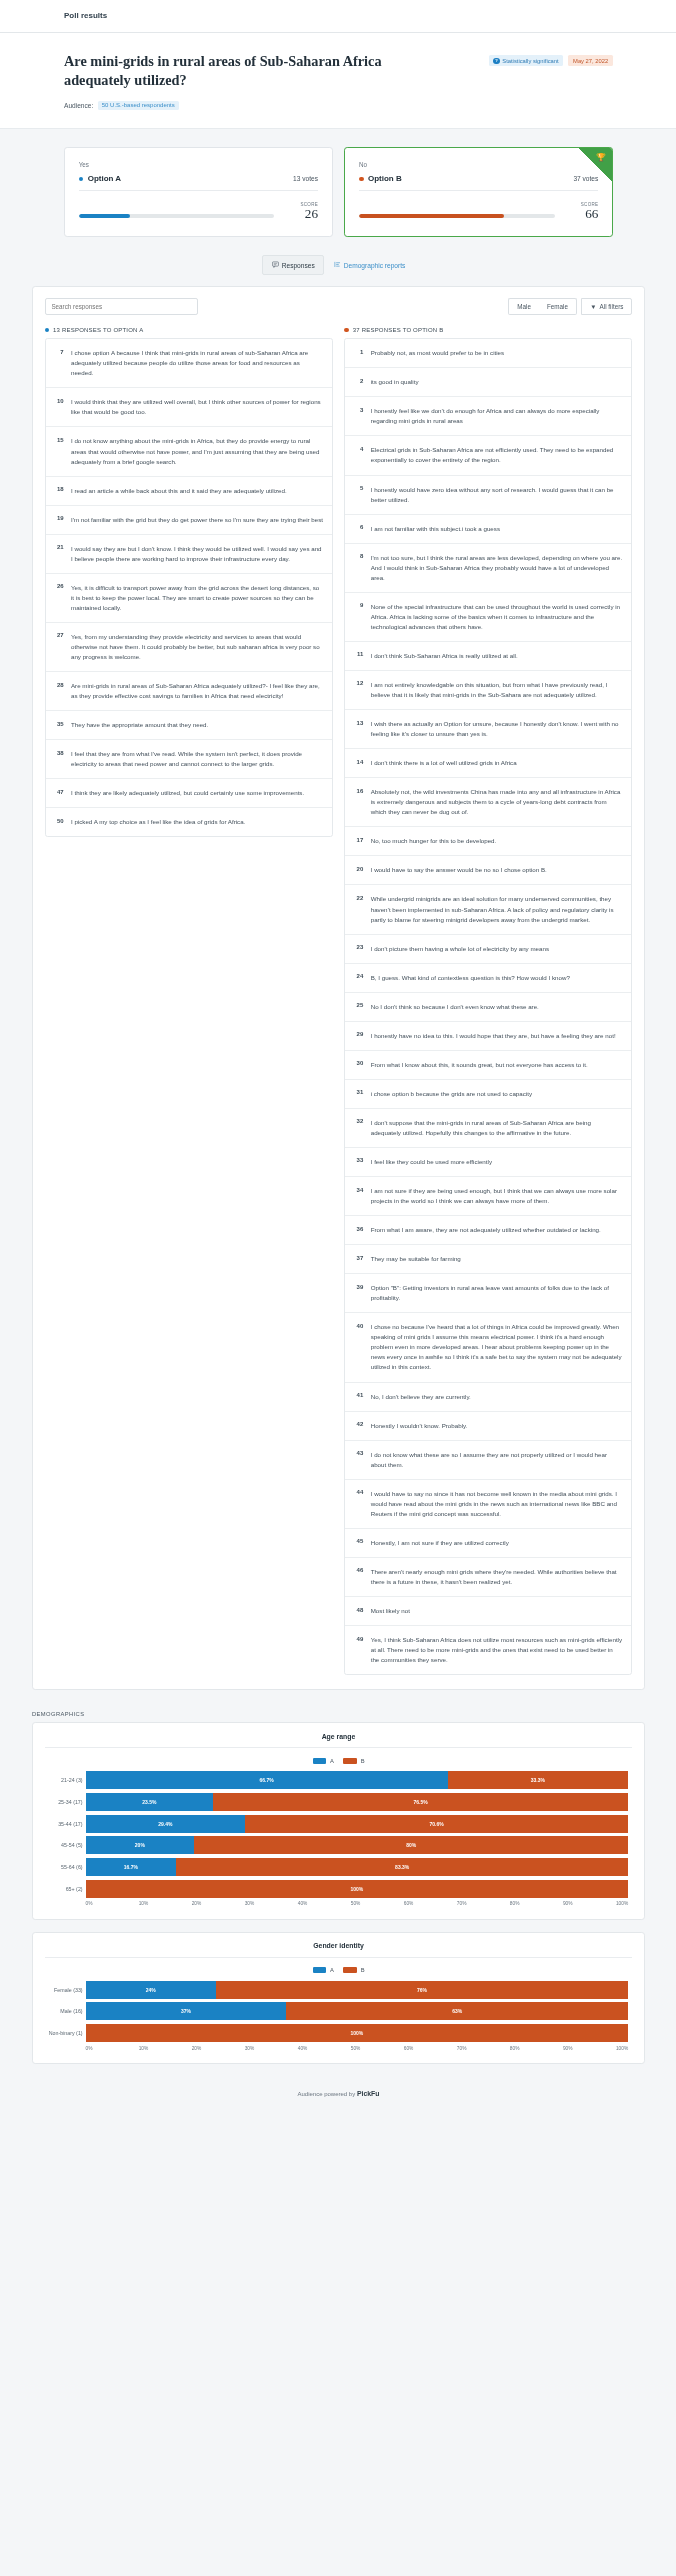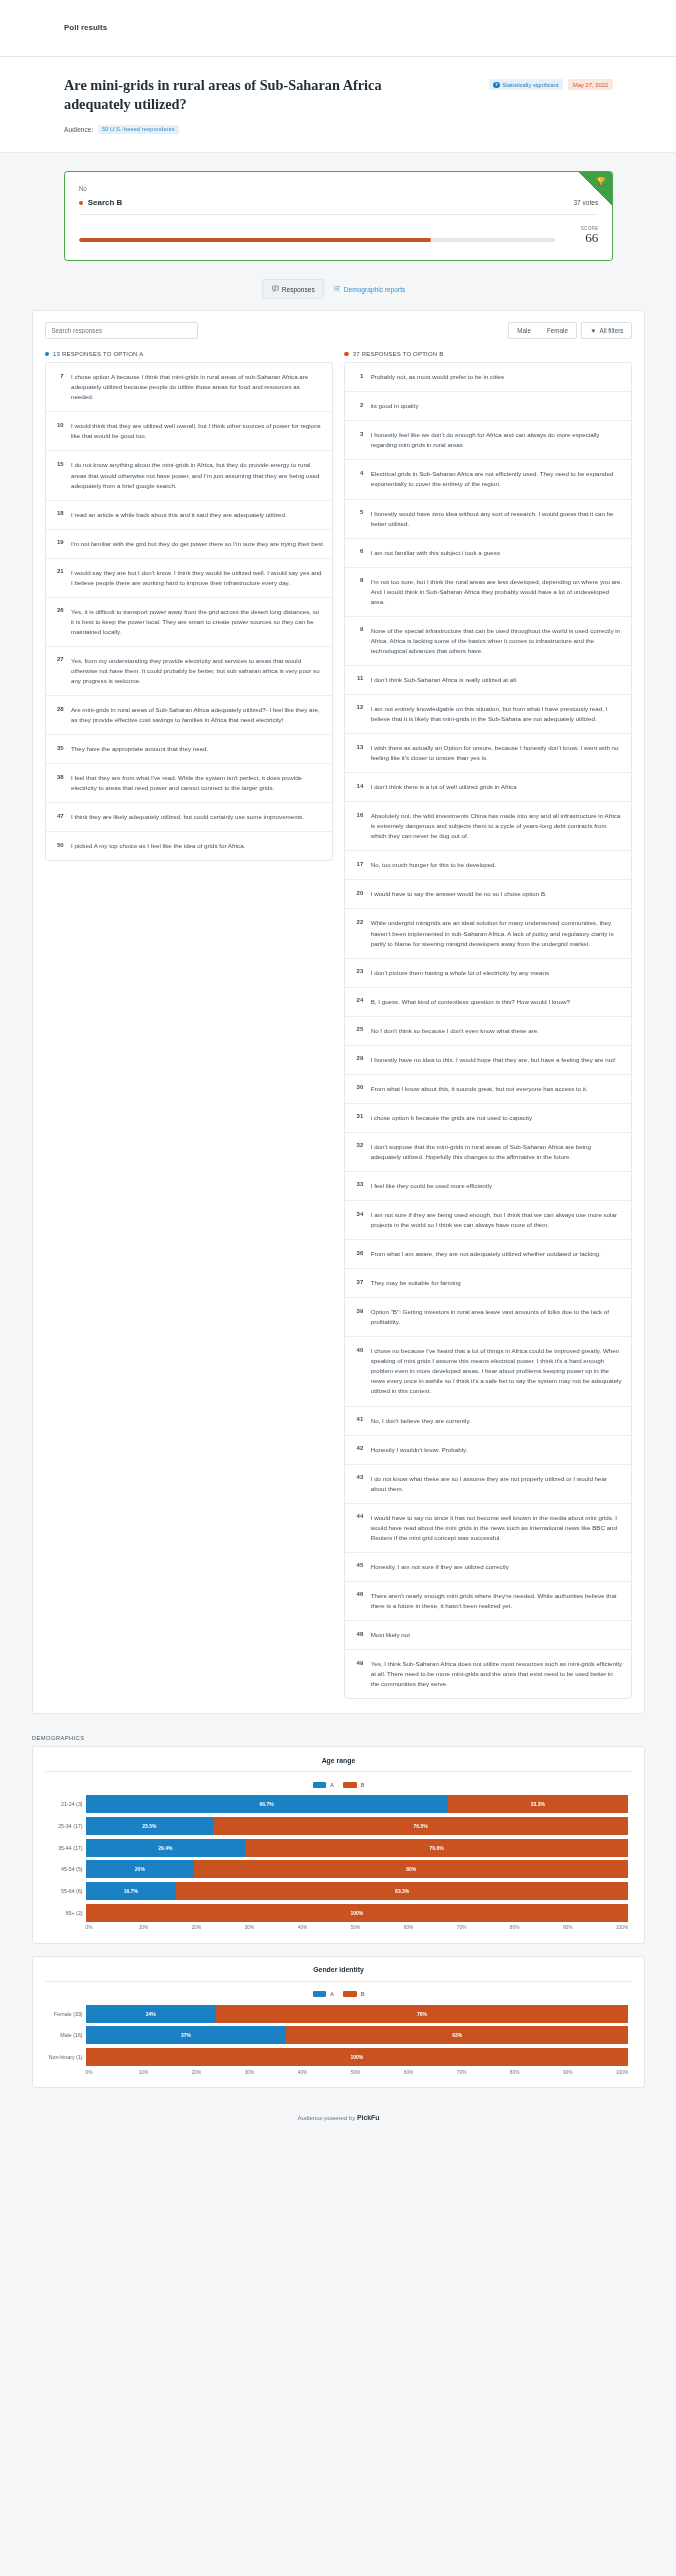--- a/index.html
+++ b/index.html
@@ -8,21 +8,21 @@
     background: #f4f6f8;
     font-family: "Liberation Sans", sans-serif;
     color: #2d3b45;
     -webkit-font-smoothing: antialiased;
   }
   .topbar {
     background: #fff;
     border-bottom: 0.5px solid #e3e7ea;
     padding: 7.4px 0 7.4px 0;
   }
-  .topbar-inner { width: 613px; margin: 16px auto; padding-left: 32px;}
+  .topbar-inner { width: 613px; margin: 4px auto; padding-left: 32px;}
   .topbar-title { font-size: 8px; font-weight: bold; color: #33424e; }
 
   .header-card { background:#fff; padding: 19px 0 18px 0; border-bottom:0.5px solid #e7ebee;}
   .header-inner { width: 613px; margin: 0 auto; padding: 0 32px; }
   .poll-row { display:flex; align-items:flex-start; justify-content:space-between; }
   .poll-question {
     font-family: "Liberation Serif", serif;
     font-size: 14.3px; font-weight: bold; line-height: 1.34; color:#23303a;
     max-width: 349px;
   }
@@ -157,29 +157,49 @@
     </div>
     <div class="audience-row">
       <span>Audience:</span>
       <span class="audience-chip">50 U.S.-based respondents</span>
     </div>
   </div>
 </div>
 
 <div class="options-wrap">
 
+  <div class="opt-card">
+    <div class="opt-sub">Yes</div>
+    <div class="opt-headline">
+      <div class="opt-name">
+        <span class="dot dot-a"></span>
+        <span>Option A</span>
+      </div>
+      <div class="opt-votes">13 votes</div>
+    </div>
+    <div class="opt-div"></div>
+    <div class="opt-bottom">
+      <div class="bar-track">
+        <div class="bar-fill bar-a" id="bar-a" style="width: 26%;"></div>
+      </div>
+      <div class="score-box">
+        <div class="score-label">SCORE</div>
+        <div class="score-val">26</div>
+      </div>
+    </div>
+  </div>
 
   <div class="opt-card winner">
     <div class="trophy-corner"></div>
     <div class="trophy-glyph">🏆</div>
     <div class="opt-sub">No</div>
     <div class="opt-headline">
       <div class="opt-name">
         <span class="dot dot-b"></span>
-        <span>Search B</span>
+        <span>Option B</span>
       </div>
       <div class="opt-votes">37 votes</div>
     </div>
     <div class="opt-div"></div>
     <div class="opt-bottom">
       <div class="bar-track">
         <div class="bar-fill bar-b" id="bar-b" style="width: 74%;"></div>
       </div>
       <div class="score-box">
         <div class="score-label">SCORE</div>

